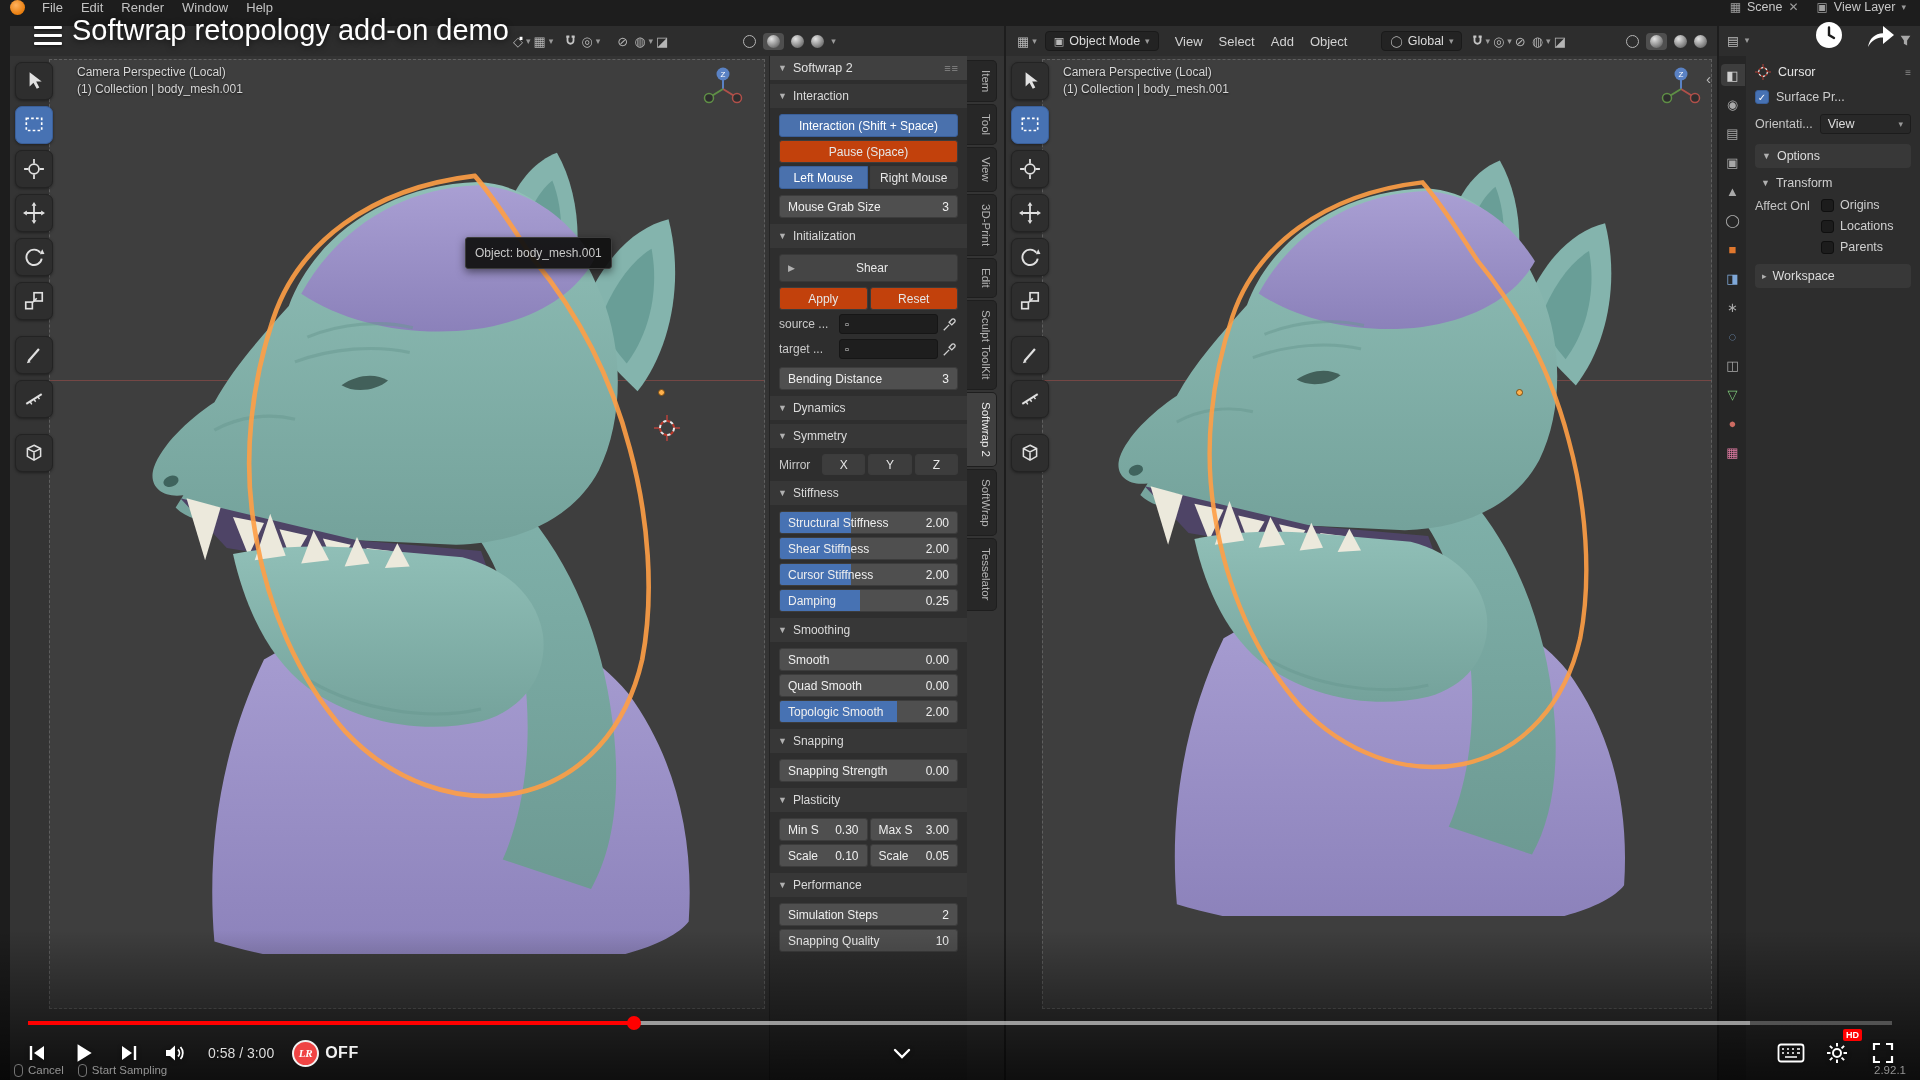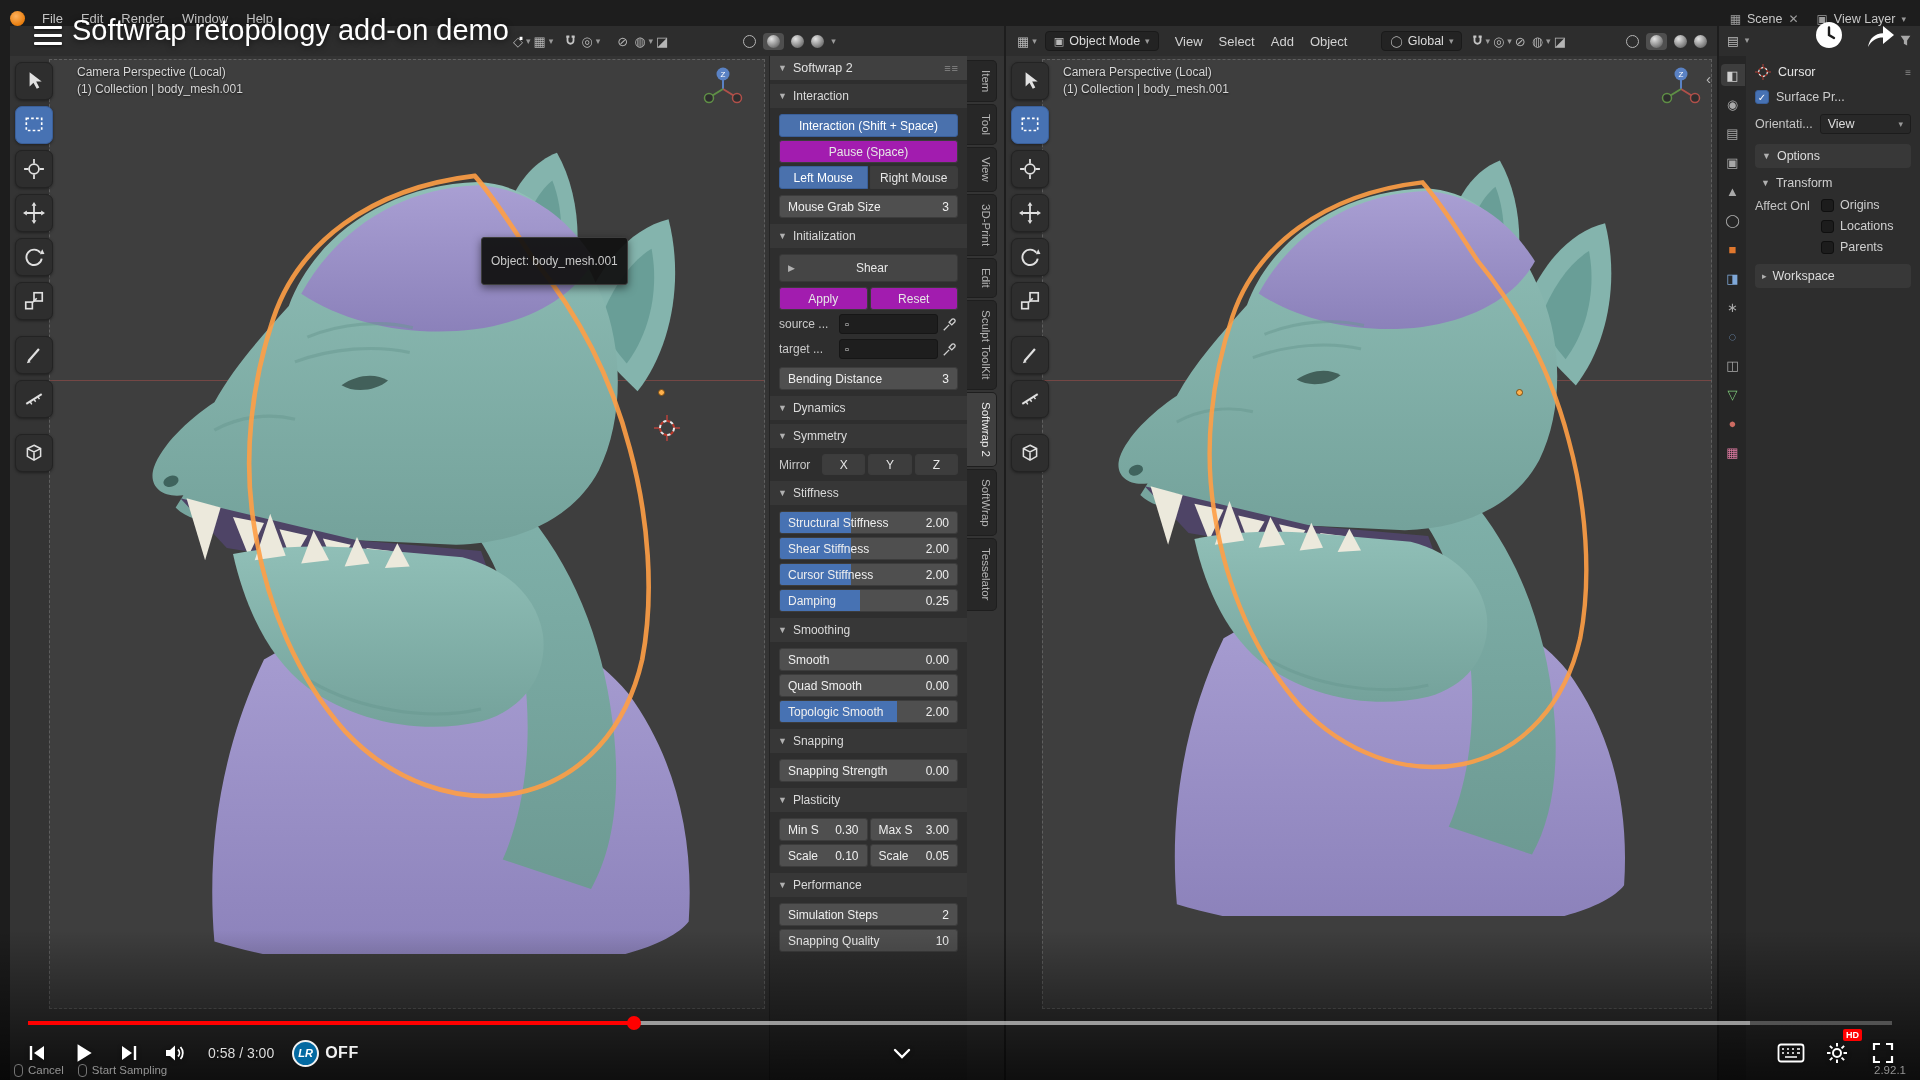--- a/index.html
+++ b/index.html
@@ -1,21 +1,21 @@
 <!DOCTYPE html>
 <html><head>
 <meta charset="utf-8">
 <style>
   *{margin:0;padding:0;box-sizing:border-box;font-family:"Liberation Sans","DejaVu Sans",sans-serif;}
   html,body{background:#0e0e0e;width:1920px;height:1080px;overflow:hidden;}
   #stage{position:relative;width:1920px;height:1080px;background:#1d1d1d;overflow:hidden;color:#ccc;}
   .abs{position:absolute;}
 
   
-  .topbar{position:absolute;left:0;top:0;width:1920px;height:26px;background:#1d1d1d;display:flex;align-items:flex-end;font-size:13px;color:#c3c3c3;z-index:5;}
+  .topbar{position:absolute;left:0;top:0;width:1920px;height:26px;background:#1d1d1d;display:flex;align-items:flex-start;font-size:13px;color:#c3c3c3;z-index:5;}
   .blender-logo{width:15px;height:15px;border-radius:50%;background:radial-gradient(circle at 40% 35%,#ffb25e,#e87d0d 70%);margin:0 8px 0 10px;flex:0 0 auto;}
   .menu-item{padding:0 9px;white-space:nowrap;}
   .ws-tabs{display:flex;margin-left:14px;}
   .ws-tab{padding:4px 10px;border-radius:4px 4px 0 0;color:#aeaeae;white-space:nowrap;}
   .ws-tab.active{background:#3f3f3f;color:#ececec;}
   .topbar-right{margin-left:auto;display:flex;align-items:center;gap:6px;padding-right:14px;font-size:12.5px;color:#c7c7c7;}
   .tb-ic{color:#9f9f9f;font-size:12px;}
 
   
   .vp-header{position:absolute;top:26px;height:30px;background:#2d2d2d;display:flex;align-items:center;font-size:13px;color:#cfcfcf;z-index:3;}
@@ -32,31 +32,31 @@
   .cam-rect{position:absolute;border:1px dashed #5f5f5f;background:#3e3e3e;}
   .axis-line{position:absolute;height:1px;background:rgba(170,80,75,.5);}
   .vp-overlay-text{position:absolute;font-size:12px;color:#d6d6d6;text-shadow:0 1px 2px rgba(0,0,0,.65);line-height:17px;white-space:nowrap;z-index:2;}
   .toolbar{position:absolute;display:flex;flex-direction:column;gap:6px;z-index:3;}
   .tool-btn{width:38px;height:38px;border-radius:7px;background:#2e2e2e;border:1px solid #232323;display:flex;align-items:center;justify-content:center;box-shadow:0 1px 3px rgba(0,0,0,.4);}
   .tool-btn.active{background:#4772b3;border-color:#3a5f99;}
   .tool-btn svg{width:22px;height:22px;}
   .gap8{height:4px;}
   .head-svg{position:absolute;z-index:1;}
   .origin-dot{position:absolute;width:7px;height:7px;border-radius:50%;background:#ffb14d;border:1px solid #7a4c12;z-index:2;}
-  .tooltip{position:absolute;background:rgba(18,18,18,.95);border:1px solid #3d3d3d;color:#c9c9c9;font-size:12px;padding:16px 9px;border-radius:3px;box-shadow:0 3px 8px rgba(0,0,0,.5);z-index:6;white-space:nowrap;margin-left:16px;}
+  .tooltip{position:absolute;background:rgba(18,18,18,.95);border:1px solid #3d3d3d;color:#c9c9c9;font-size:12px;padding:8px 9px;border-radius:3px;box-shadow:0 3px 8px rgba(0,0,0,.5);z-index:6;white-space:nowrap;}
   .collapse-arrow{position:absolute;color:#b9b9b9;font-size:15px;z-index:3;}
 
   
   .sw-panel{position:absolute;left:769px;top:56px;width:198px;height:1024px;background:#2e2e2e;border-left:1px solid #242424;z-index:4;font-size:12px;display:flex;flex-direction:column;}
   .sw-title{height:24px;background:#404040;display:flex;align-items:center;gap:6px;padding:0 8px;color:#e2e2e2;font-size:12.5px;flex:0 0 auto;}
   .sw-grip{margin-left:auto;color:#8b8b8b;font-size:11px;letter-spacing:1px;}
   .sw-sec{height:24px;background:#373737;display:flex;align-items:center;gap:6px;padding:0 8px;color:#dadada;margin-top:4px;flex:0 0 auto;}
   .tri{font-size:9px;color:#b0b0b0;}
   .sw-body{padding:6px 9px 2px;display:flex;flex-direction:column;gap:3px;flex:0 0 auto;}
-  .sw-btn{height:23px;border-radius:3px;background:#a21caf;color:#e6e6e6;display:flex;align-items:center;justify-content:center;border:1px solid #3c3c3c;white-space:nowrap;}
+  .sw-btn{height:23px;border-radius:3px;background:#c2410c;color:#e6e6e6;display:flex;align-items:center;justify-content:center;border:1px solid #3c3c3c;white-space:nowrap;}
   .sw-btn.blue{background:#4a71ad;border-color:#3a5f99;color:#fff;}
   .sw-btn.dark{background:#3d3d3d;}
   .sw-row{display:flex;gap:2px;}
   .sw-row>*{flex:1;}
   .sw-slider{position:relative;height:23px;border-radius:3px;background:#4f4f4f;border:1px solid #3c3c3c;overflow:hidden;display:flex;align-items:center;justify-content:space-between;padding:0 8px;color:#efefef;}
   .sw-slider .fill{position:absolute;left:0;top:0;bottom:0;background:#4772b3;}
   .sw-slider span{position:relative;z-index:1;white-space:nowrap;}
   .sw-start{height:28px;border-radius:3px;background:#454545;border:1px solid #383838;display:flex;align-items:center;color:#e8e8e8;padding:0 8px;}
   .sw-start .lbl{flex:1;text-align:center;}
   .sw-objrow{display:flex;align-items:center;gap:4px;height:22px;}
@@ -102,21 +102,21 @@
   .yt-topright{position:absolute;top:20px;z-index:22;display:flex;align-items:center;gap:20px;}
   .yt-gradient{position:absolute;left:0;bottom:0;width:1920px;height:150px;background:linear-gradient(rgba(0,0,0,0),rgba(0,0,0,.72));z-index:15;}
   .yt-progress{position:absolute;left:28px;right:28px;top:1021px;height:4px;background:rgba(255,255,255,.25);z-index:18;}
   .yt-buffer{position:absolute;left:0;top:0;bottom:0;background:rgba(255,255,255,.42);}
   .yt-played{position:absolute;left:0;top:0;bottom:0;background:#f00;}
   .yt-scrubber{position:absolute;top:-5px;width:14px;height:14px;border-radius:50%;background:#f00;z-index:19;}
   .yt-controls{position:absolute;left:0;top:1032px;width:1920px;height:42px;z-index:20;display:flex;align-items:center;color:#eee;}
   .yt-btn{width:46px;height:40px;display:flex;align-items:center;justify-content:center;}
   .yt-btn svg{filter:drop-shadow(0 1px 2px rgba(0,0,0,.5));}
   .yt-time{font-size:14px;color:#ddd;margin:0 10px;white-space:nowrap;text-shadow:0 1px 2px rgba(0,0,0,.6);}
-  .lr-badge{width:27px;height:27px;border-radius:50%;border:2px solid #f1f1f1;background:#0369a1;color:#fff;display:flex;align-items:center;justify-content:center;font-size:11px;font-weight:bold;font-style:italic;margin-left:8px;}
+  .lr-badge{width:27px;height:27px;border-radius:50%;border:2px solid #f1f1f1;background:#ef4444;color:#fff;display:flex;align-items:center;justify-content:center;font-size:11px;font-weight:bold;font-style:italic;margin-left:8px;font-family:Liberation Serif, serif;}
   .lr-state{font-size:16px;font-weight:bold;color:#f1f1f1;margin-left:6px;letter-spacing:.5px;}
   .hd-badge{position:absolute;top:-4px;right:-2px;background:#f00;color:#fff;font-size:9px;font-weight:bold;padding:1px 3px;border-radius:2px;}
 </style>
 </head>
 <body>
 
 <div id="stage">
 
   <svg width="0" height="0" style="position:absolute" aria-hidden="true">
     <defs>

